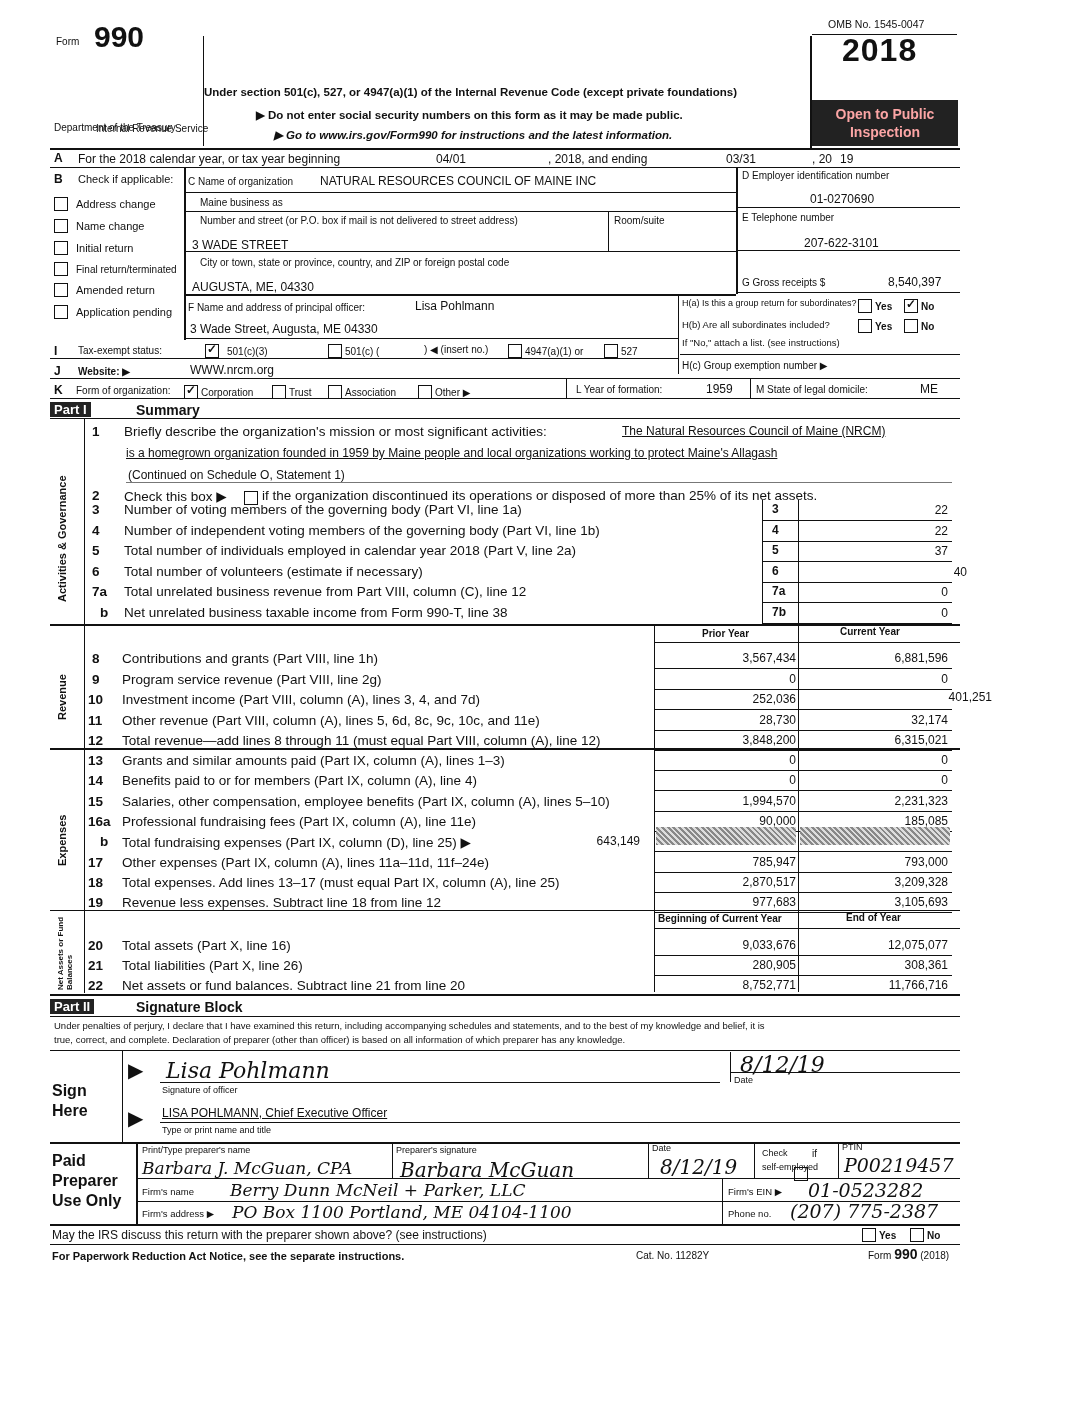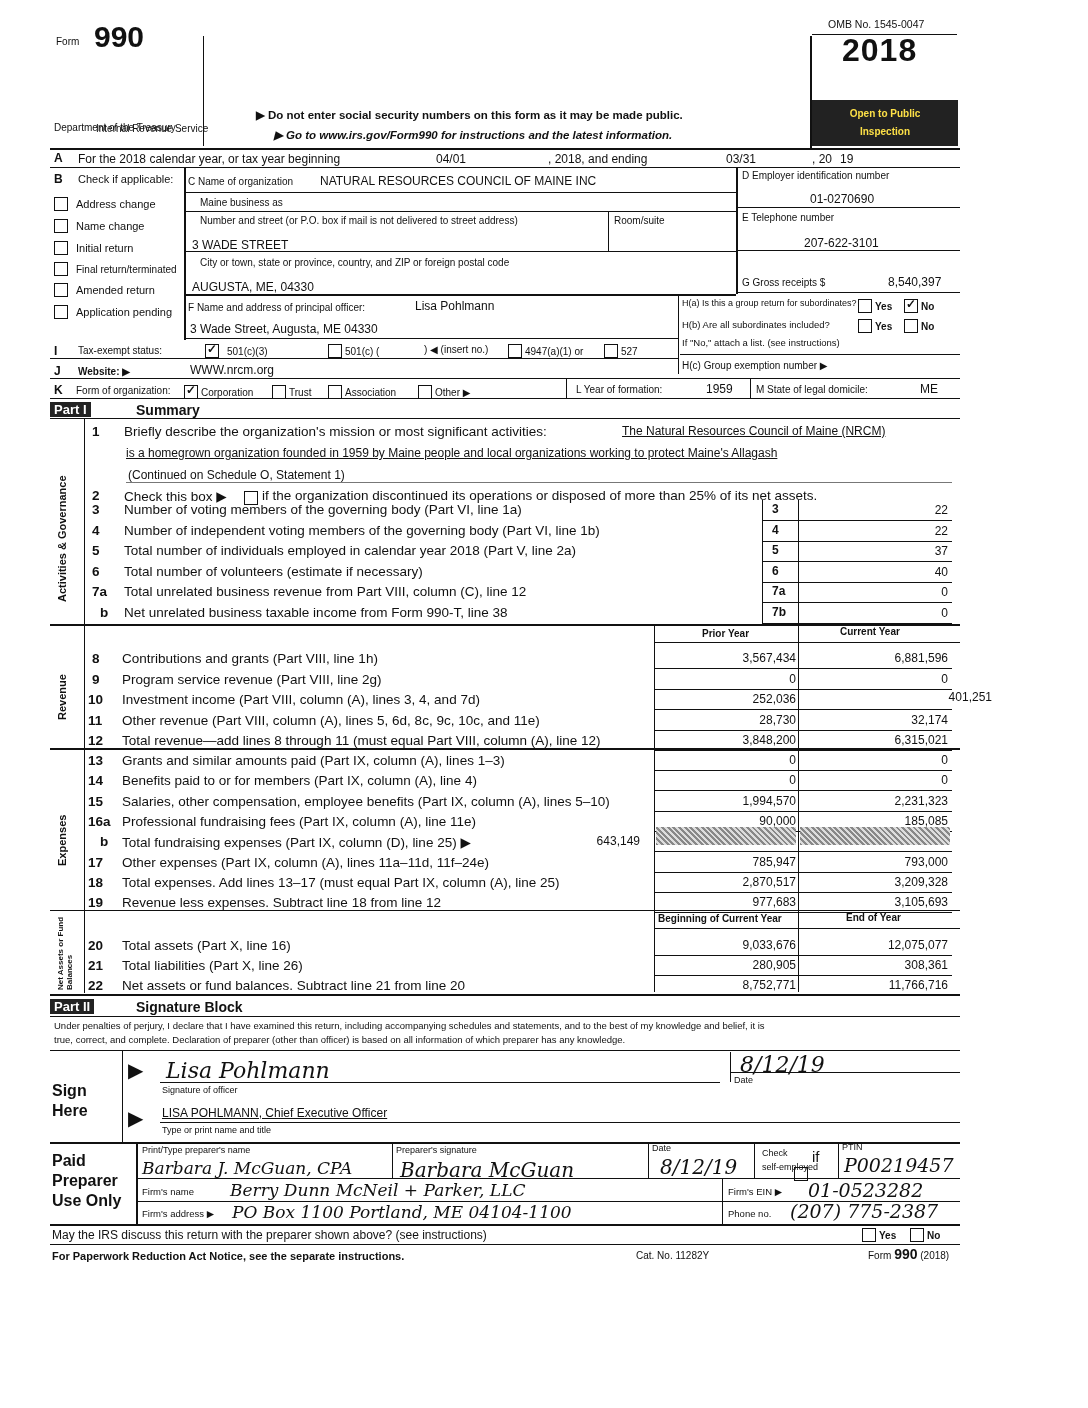--- a/index.html
+++ b/index.html
@@ -27,27 +27,28 @@
 
 
 
 
 <div class="abs" style="left:50px;top:18px;width:910px;height:130px;">
   <span class="abs" style="left:6px;top:18px;font-size:10px;">Form</span>
   <span class="abs b" style="left:44px;top:2px;font-size:30px;font-family:'Liberation Sans',sans-serif;">990</span>
   <span class="abs small" style="left:4px;top:104px;">Department of the Treasury</span>
   <span class="abs small" style="left:4px;top:105px;margin-left:42px;">Internal Revenue Service</span>
   <div class="vl" style="left:153px;top:18px;height:110px;"></div>
+  <span class="abs b" style="left:154px;top:68px;font-size:11.5px;">Under section 501(c), 527, or 4947(a)(1) of the Internal Revenue Code (except private foundations)</span>
   <span class="abs b" style="left:206px;top:90px;font-size:11.5px;">▶ Do not enter social security numbers on this form as it may be made public.</span>
   <span class="abs b" style="left:224px;top:110px;font-size:11.5px;font-style:italic;">▶ Go to www.irs.gov/Form990 for instructions and the latest information.</span>
   <div class="vl2" style="left:760px;top:18px;height:112px;"></div>
   <span class="abs" style="left:778px;top:0px;font-size:10.5px;">OMB No. 1545-0047</span>
   <div class="hl" style="left:762px;top:16px;width:145px;"></div>
   <span class="abs b" style="left:792px;top:14px;font-size:32px;letter-spacing:1px;">2018</span>
-  <div class="abs" style="left:762px;top:82px;width:146px;height:46px;background:#222;color:#fde047;text-align:center;font-weight:bold;font-size:10px;line-height:18px;padding-top:5px;box-sizing:border-box;">
+  <div class="abs" style="left:762px;top:82px;width:146px;height:46px;background:#222;color:#fca5a5;text-align:center;font-weight:bold;font-size:14px;line-height:18px;padding-top:5px;box-sizing:border-box;">
     <div>Open to Public</div>
     <div>Inspection</div>
   </div>
 </div>
 <div class="hl2" style="left:50px;top:148px;width:910px;"></div>
 
 
 <div class="abs b val" style="left:54px;top:151px;font-size:12px;">
   <span>A</span>
 </div>
@@ -178,21 +179,21 @@
     <span class="abs num" style="left:800px;width:148px;top:523.5px;">22</span>
     <div class="hl" style="left: 762px; top: 540.5px; width: 190px;"></div>
     <span class="abs b row-text" style="left:92px;top:543px;">5</span>
     <span class="abs row-text" style="left:124px;top:543px;">Total number of individuals employed in calendar year 2018 (Part V, line 2a)</span>
     <span class="abs b val" style="left:772px;top:543px;">5</span>
     <span class="abs num" style="left:800px;width:148px;top:544px;">37</span>
     <div class="hl" style="left: 762px; top: 561px; width: 190px;"></div>
     <span class="abs b row-text" style="left:92px;top:563.5px;">6</span>
     <span class="abs row-text" style="left:124px;top:563.5px;">Total number of volunteers (estimate if necessary)</span>
     <span class="abs b val" style="left:772px;top:563.5px;">6</span>
-    <span class="abs num" style="left:800px;width:148px;top:564.5px;">40</span>
+    <span class="abs num" style="left:800px;width:148px;top:564.5px;padding-left:19px;">40</span>
     <div class="hl" style="left: 762px; top: 581.5px; width: 190px;"></div>
     <span class="abs b row-text" style="left:92px;top:584px;">7a</span>
     <span class="abs row-text" style="left:124px;top:584px;">Total unrelated business revenue from Part VIII, column (C), line 12</span>
     <span class="abs b val" style="left:772px;top:584px;">7a</span>
     <span class="abs num" style="left:800px;width:148px;top:585px;">0</span>
     <div class="hl" style="left: 762px; top: 602px; width: 190px;"></div>
     <span class="abs b row-text" style="left:100px;top:604.5px;">b</span>
     <span class="abs row-text" style="left:124px;top:604.5px;">Net unrelated business taxable income from Form 990-T, line 38</span>
     <span class="abs b val" style="left:772px;top:604.5px;">7b</span>
     <span class="abs num" style="left:800px;width:148px;top:605.5px;">0</span>
@@ -348,21 +349,21 @@
 <span class="abs hand" style="left:142px;top:1158px;">Barbara J. McGuan, CPA</span>
 <div class="vl" style="left:392px;top:1142px;height:36px;"></div>
 <span class="abs" style="left:396px;top:1145px;font-size:9px;">Preparer's signature</span>
 <span class="abs hand" style="left:400px;top:1158px;font-size:20px;">Barbara McGuan</span>
 <div class="vl" style="left:648px;top:1142px;height:36px;"></div>
 <span class="abs" style="left:652px;top:1143px;font-size:9px;">Date</span>
 <span class="abs hand" style="left:660px;top:1155px;font-size:20px;">8/12/19</span>
 <div class="vl" style="left:754px;top:1142px;height:36px;"></div>
 <span class="abs" style="left:762px;top:1148px;font-size:9px;">Check</span>
 <span class="abs cb" style="left:794px;top:1146px;"></span>
-<span class="abs" style="left:812px;top:1148px;font-size:15px;">if</span>
+<span class="abs" style="left:812px;top:1148px;font-size:10px;">if</span>
 <span class="abs" style="left:762px;top:1162px;font-size:9px;">self-employed</span>
 <div class="vl" style="left:838px;top:1142px;height:36px;"></div>
 <span class="abs" style="left:842px;top:1142px;font-size:9px;">PTIN</span>
 <span class="abs hand" style="left:844px;top:1154px;font-size:19px;">P00219457</span>
 <div class="hl" style="left:138px;top:1178px;width:822px;"></div>
 
 <span class="abs" style="left:142px;top:1186px;font-size:9.5px;">Firm's name</span>
 <span class="abs hand" style="left:230px;top:1180px;">Berry Dunn McNeil + Parker, LLC</span>
 <div class="vl" style="left:722px;top:1178px;height:46px;"></div>
 <span class="abs" style="left:728px;top:1186px;font-size:9.5px;">Firm's EIN ▶</span>

